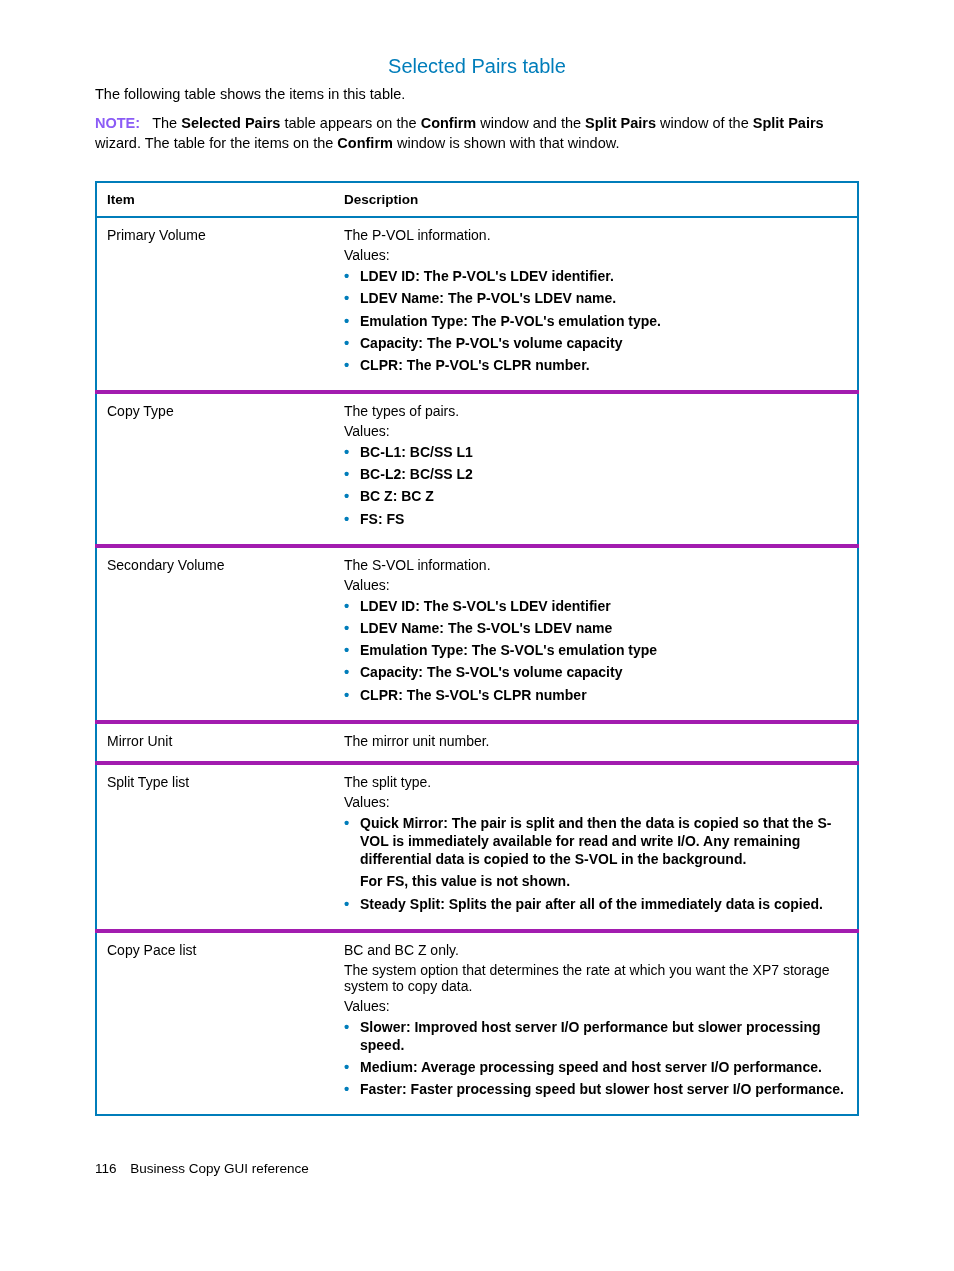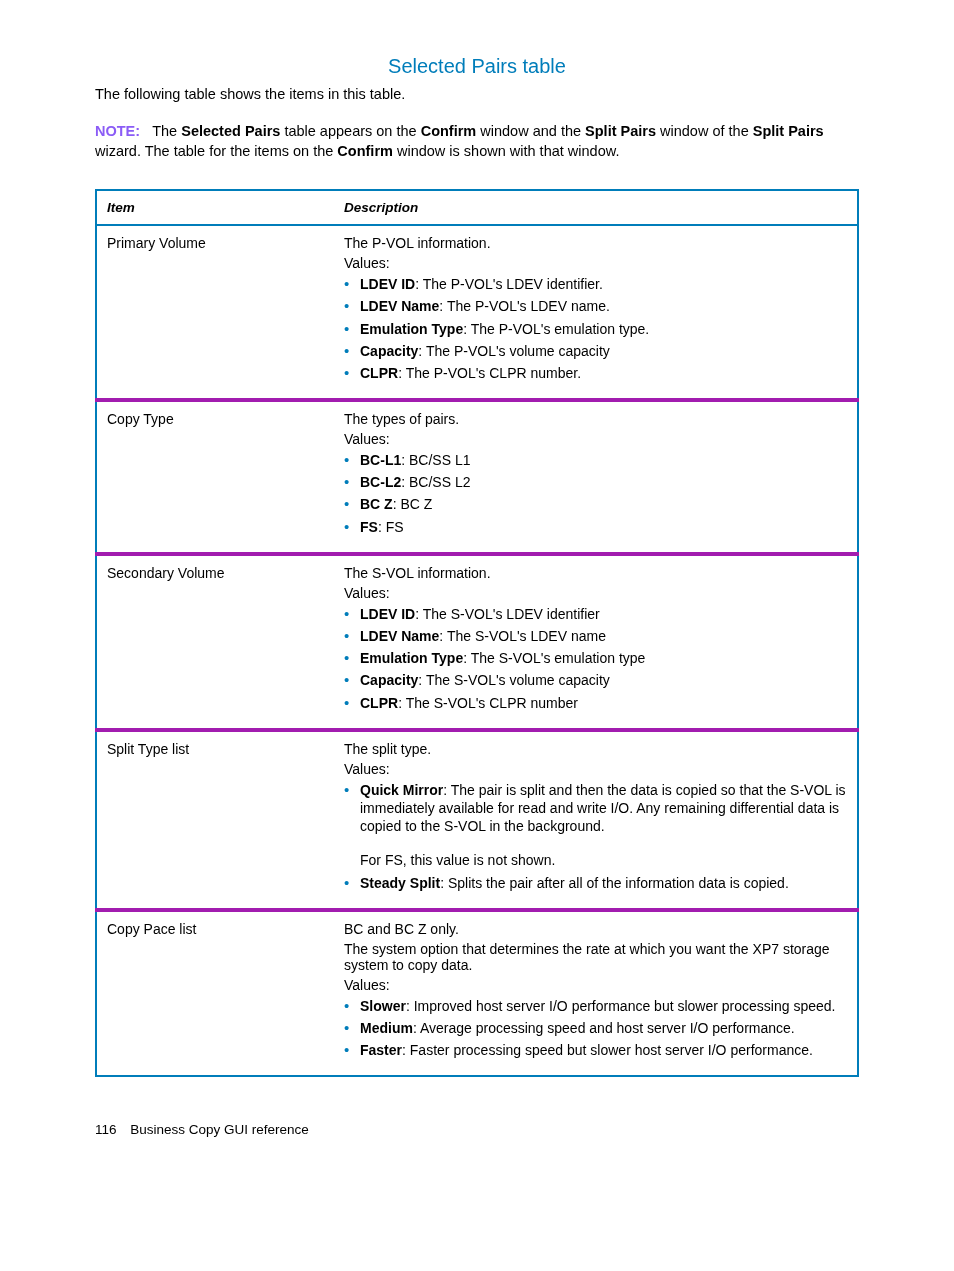--- a/index.html
+++ b/index.html
@@ -16,21 +16,21 @@
       padding: 55px 95px 30px 95px;
     }
     h2.section-heading {
       color: #007dba;
       font-weight: 400;
       font-size: 20px;
       margin-bottom: 8px;
       text-align: center;
     }
     p.intro {
-      margin-bottom: 20px;
+      margin-bottom: 12px;
       font-size: 14.5px;
     }
     .note-block {
       font-size: 14.5px;
       line-height: 1.35;
       margin-bottom: 28px;
     }
     .note-label {
       color: #8b5cf6;
       font-weight: 700;
@@ -43,41 +43,41 @@
       border-collapse: collapse;
       border: 2px solid #007dba;
     }
     table.main-table th {
       text-align: left;
       font-weight: 700;
       font-size: 13.5px;
       padding: 9px 10px;
       border-bottom: 2px solid #007dba;
       vertical-align: top;
-      font-style: italic;
     }
     table.main-table td {
       padding: 9px 10px 12px 10px;
       font-size: 14px;
       vertical-align: top;
       border-top: 4px solid #a21caf;
     }
     table.main-table tr:first-child td {
       border-top: none;
     }
     table.main-table td.item-col {
       width: 238px;
     }
     table.main-table td .desc-line {
       margin-bottom: 4px;
     }
     table.main-table td ul {
       list-style: none;
       padding: 0;
       margin: 0;
+      font-weight: bold;
     }
     table.main-table td ul li {
       position: relative;
       padding-left: 16px;
       margin-bottom: 4px;
       line-height: 1.3;
     }
     table.main-table td ul li::before {
       content: "•";
       position: absolute;
@@ -155,32 +155,38 @@
         <ul>
           <li><b>LDEV ID</b><span>: The S-VOL's LDEV identifier</span></li>
           <li><b>LDEV Name</b><span>: The S-VOL's LDEV name</span></li>
           <li><b>Emulation Type</b><span>: The S-VOL's emulation type</span></li>
           <li><b>Capacity</b><span>: The S-VOL's volume capacity</span></li>
           <li><b>CLPR</b><span>: The S-VOL's CLPR number</span></li>
         </ul>
       </td>
     </tr>
 
+    <tr>
+      <td class="item-col">Mirror Unit</td>
+      <td>
+        <div>The mirror unit number.</div>
+      </td>
+    </tr>
 
     <tr>
       <td class="item-col">Split Type list</td>
       <td>
         <div class="desc-line">The split type.</div>
         <div class="desc-line">Values:</div>
         <ul>
           <li>
             <b>Quick Mirror</b><span>: The pair is split and then the data is copied so that the S-VOL is immediately available for read and write I/O. Any remaining differential data is copied to the S-VOL in the background.</span>
-            <div style="margin-top:16px;">For FS, this value is not shown.</div>
+            <div style="margin-top:4px;">For FS, this value is not shown.</div>
           </li>
-          <li><b>Steady Split</b><span>: Splits the pair after all of the information data is copied.</span></li>
+          <li><b>Steady Split</b><span>: Splits the pair after all of the immediately data is copied.</span></li>
         </ul>
       </td>
     </tr>
 
     <tr>
       <td class="item-col">Copy Pace list</td>
       <td>
         <div class="desc-line">BC and BC Z only.</div>
         <div class="desc-line">The system option that determines the rate at which you want the XP7 storage system to copy data.</div>
         <div class="desc-line">Values:</div>

